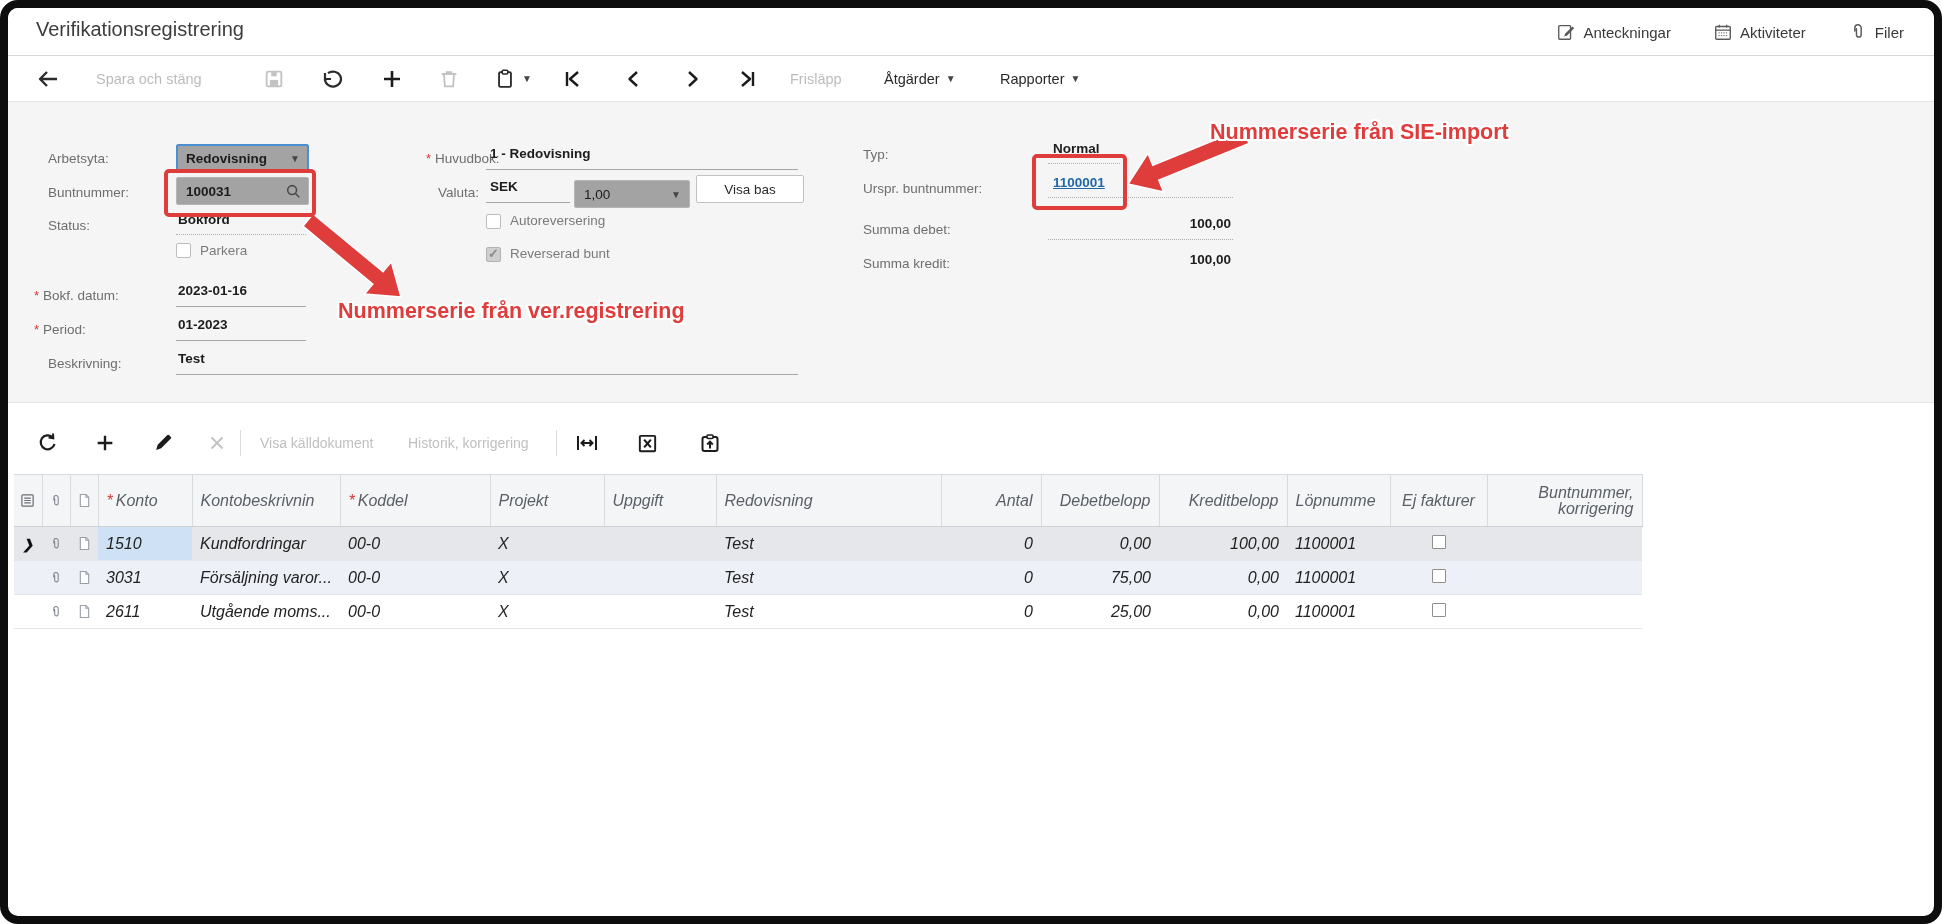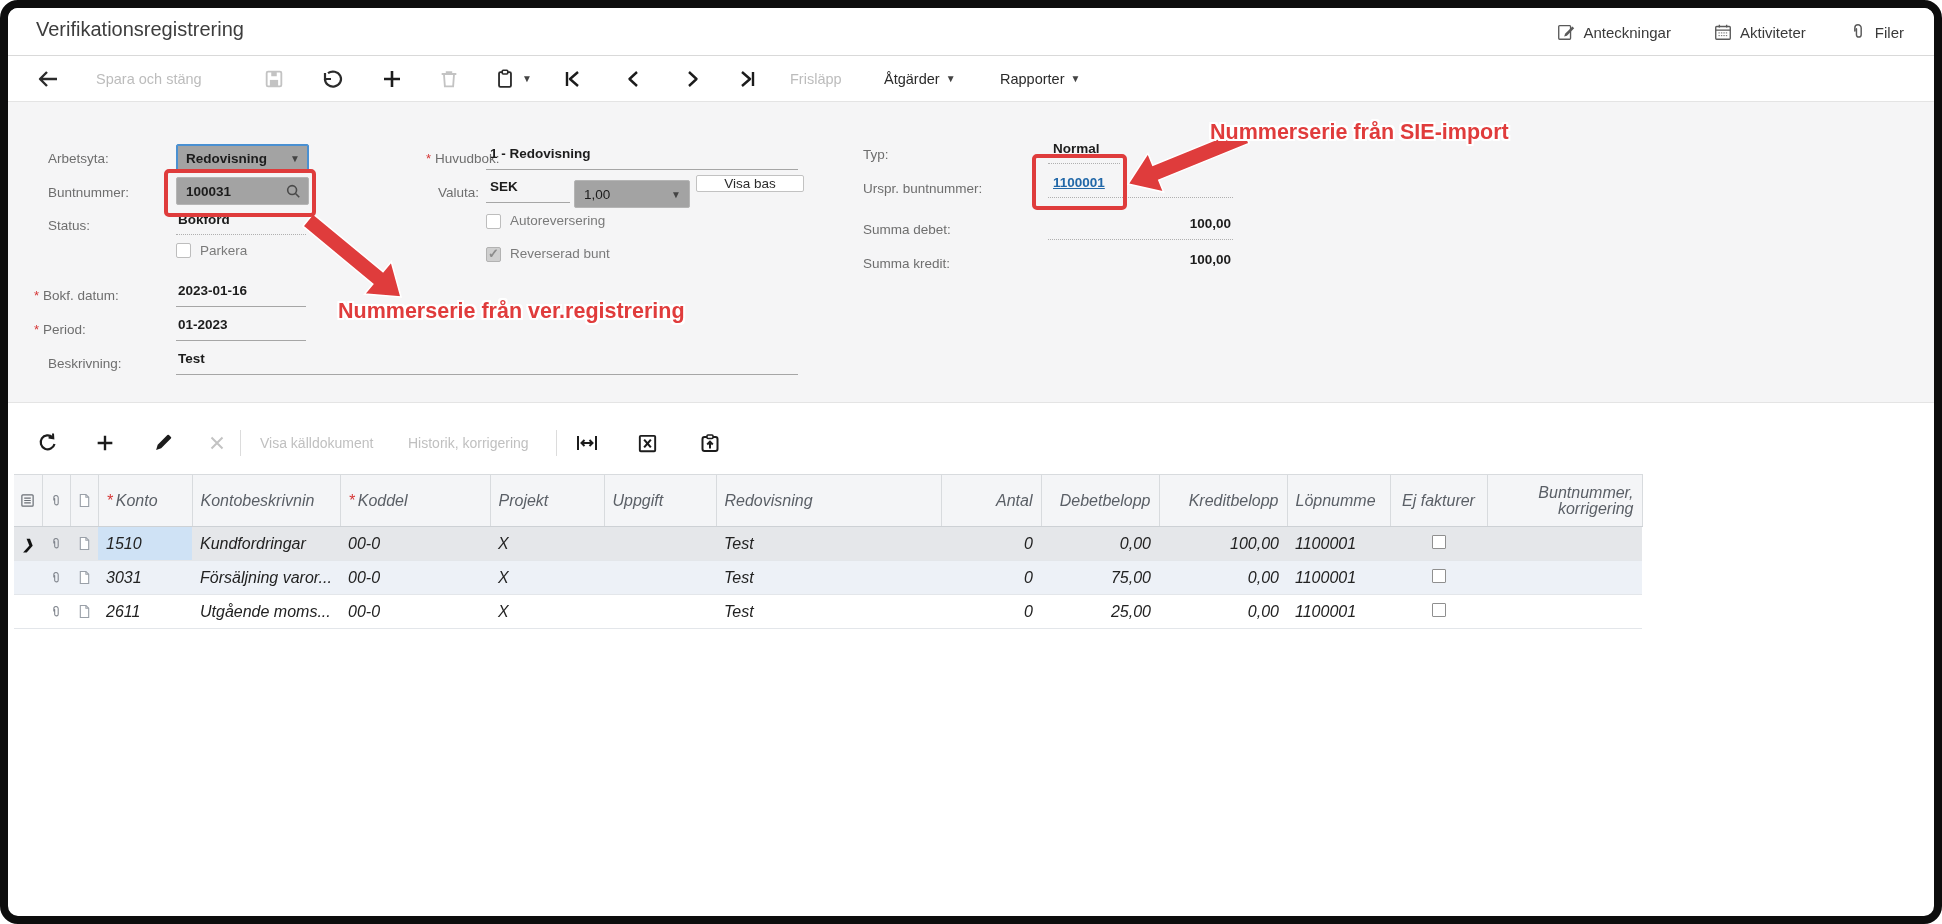--- a/index.html
+++ b/index.html
@@ -217,21 +217,21 @@
 
     <div class="flabel req" style="left:418px; top:49px">Huvudbok:</div>
     <div class="fvalue u-solid" style="left:478px; top:44px; width:312px; height:24px; padding-left:4px">1 - Redovisning</div>
 
     <div class="flabel" style="left:430px; top:83px">Valuta:</div>
     <div class="fvalue u-solid" style="left:478px; top:77px; width:84px; height:24px; padding-left:4px">SEK</div>
     <div class="input-box" style="left:566px; top:78px; width:116px; height:28px; font-weight:normal">
       <span class="grow">1,00</span>
       <span class="caret" style="margin-right:8px"></span>
     </div>
-    <div class="btn-plain" style="left:688px; top:73px; width:108px; height:17px">Visa bas</div>
+    <div class="btn-plain" style="left:688px; top:73px; width:108px; height:28px">Visa bas</div>
 
     <div class="cb" style="left:478px; top:112px"></div>
     <div class="cb-label" style="left:502px; top:111px">Autoreversering</div>
 
     <div class="cb checked" style="left:478px; top:145px"></div>
     <div class="cb-label" style="left:502px; top:144px">Reverserad bunt</div>
 
     <div class="flabel" style="left:855px; top:45px">Typ:</div>
     <div class="fvalue u-dotted" style="left:1040px; top:39px; width:72px; height:23px; padding-left:5px">Normal</div>
 

